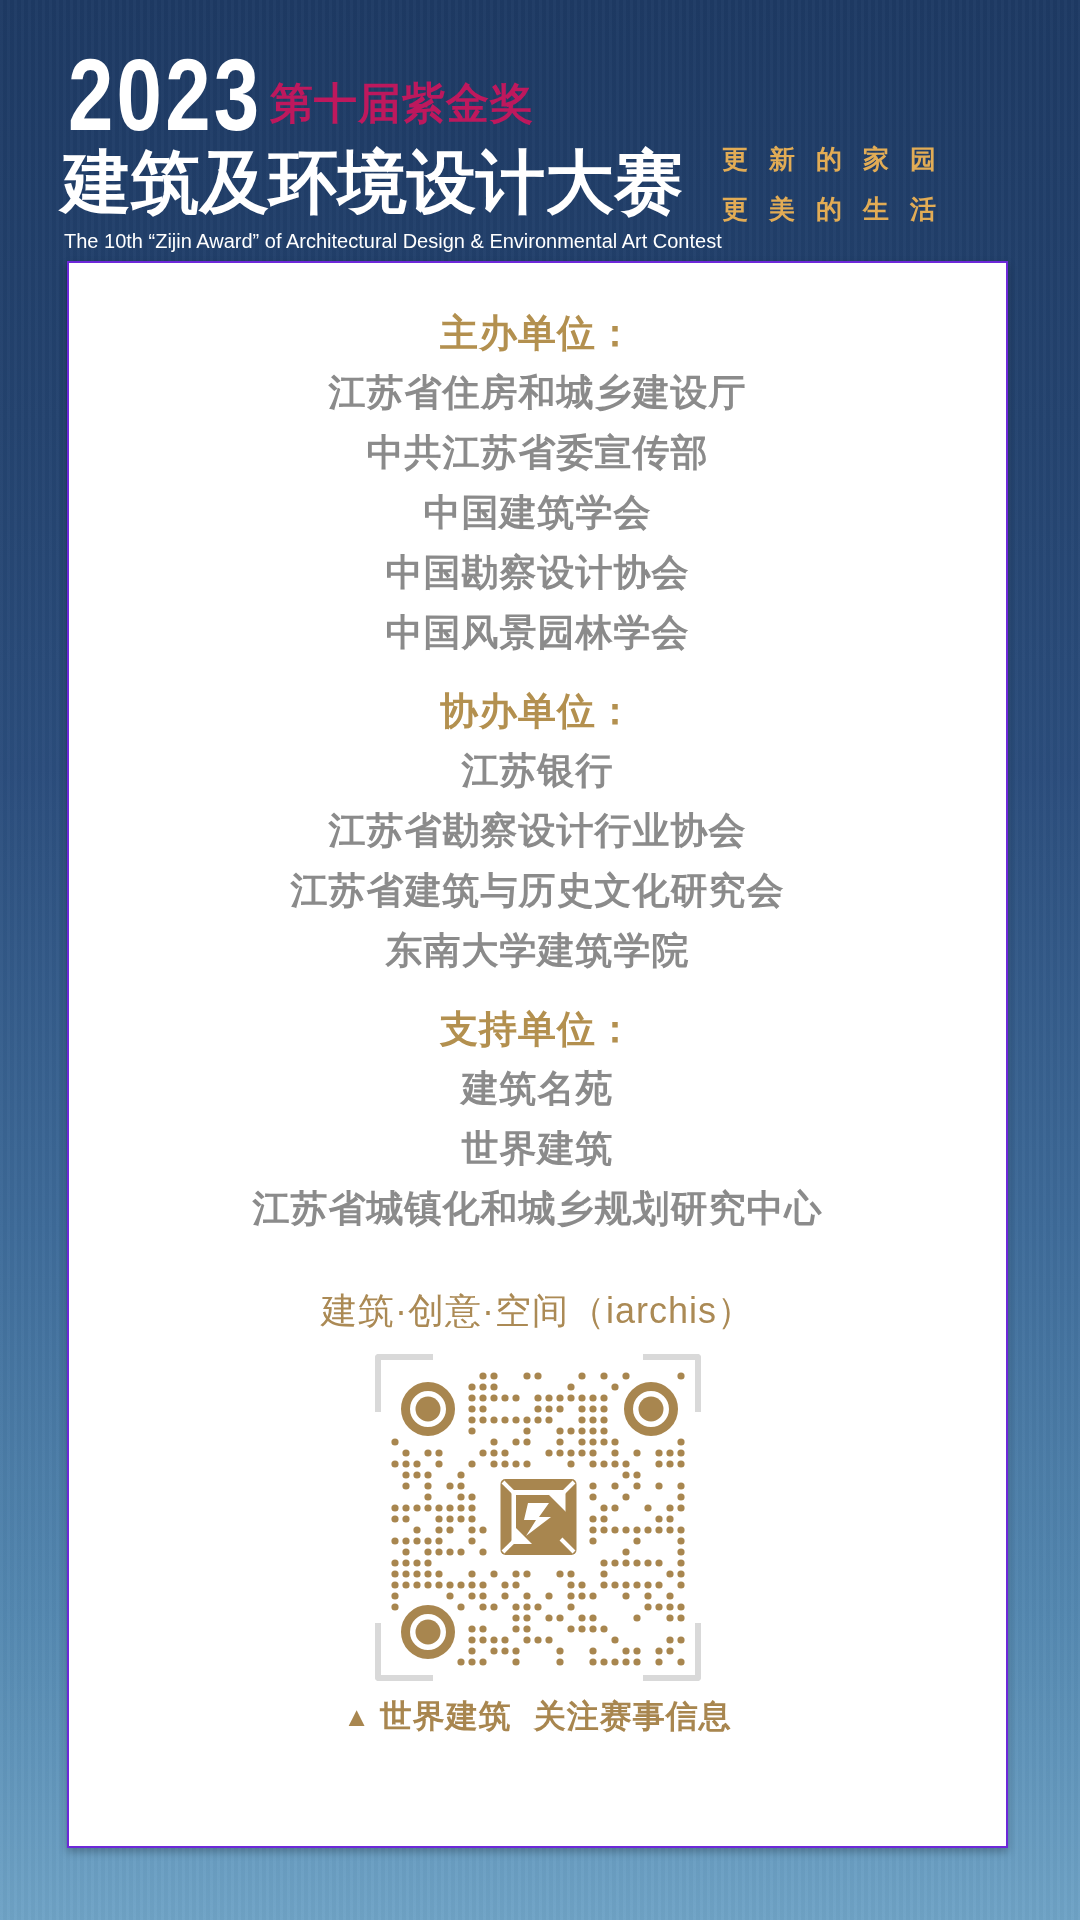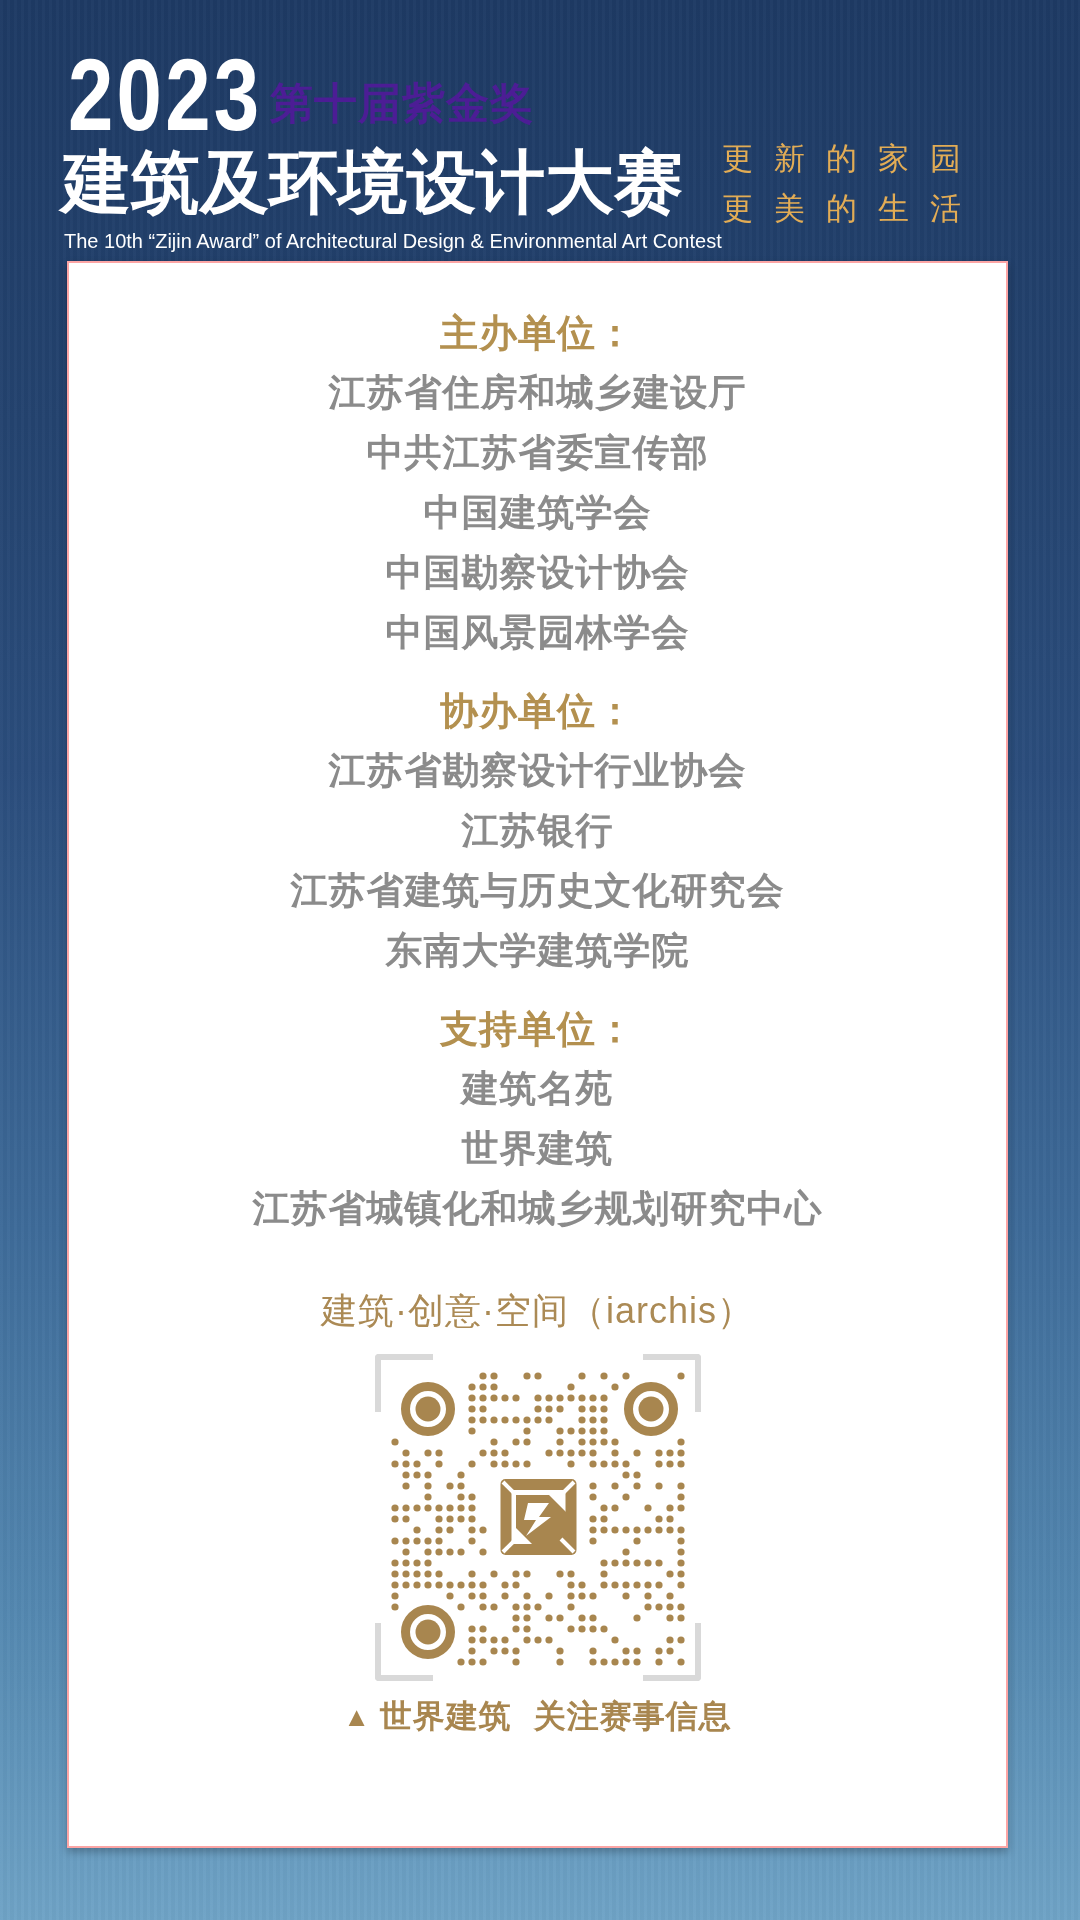--- a/index.html
+++ b/index.html
@@ -15,39 +15,39 @@
   }
 
   
   .hdr-year{
     position:absolute;left:68px;top:44px;
     font-size:102px;font-weight:bold;color:#fff;line-height:1;
     letter-spacing:4px;transform:scaleX(.80);transform-origin:left top;
   }
   .hdr-edition{
     position:absolute;left:270px;top:82px;
-    font-size:43px;font-weight:bold;color:#4c1d95;line-height:1;letter-spacing:1px;
+    font-size:43px;font-weight:bold;color:#be185d;line-height:1;letter-spacing:1px;
   }
   .hdr-title{
     position:absolute;left:62px;top:148px;
     font-size:69px;font-weight:bold;color:#fff;line-height:1;letter-spacing:0px;
   }
   .hdr-subtitle{
     position:absolute;left:64px;top:230px;
     font-size:20px;font-weight:500;color:#fff;letter-spacing:0px;white-space:nowrap;
   }
   .hdr-slogan{
-    position:absolute;left:722px;top:134px;color:#E2AC55;font-weight:normal;
-    font-size:31px;line-height:50px;letter-spacing:21px;white-space:nowrap;
+    position:absolute;left:722px;top:134px;color:#E2AC55;font-weight:bold;
+    font-size:26px;line-height:50px;letter-spacing:21px;white-space:nowrap;
   }
 
   
   .card{
     position:absolute;left:67px;top:261px;width:941px;height:1587px;
-    background:#ffffff;border:2px solid #fca5a5;box-sizing:border-box;
+    background:#ffffff;border:2px solid #6d28d9;box-sizing:border-box;
     box-shadow:0 4px 8px rgba(0,0,0,.25);
   }
   .card-content{position:absolute;left:0;top:40px;width:100%;}
   .row{
     height:60px;display:flex;align-items:center;justify-content:center;
     white-space:nowrap;
   }
   .row.label{color:#B3904F;font-size:38px;font-weight:bold;letter-spacing:1px;}
   .row.item{color:#8B8B8B;font-size:37px;font-weight:600;letter-spacing:1px;}
   .row.gap{margin-top:18px;}
@@ -84,22 +84,22 @@
 <div class="card">
   <div class="card-content">
     <div>
         <div class="row label">主办单位：</div>
         <div class="row item">江苏省住房和城乡建设厅</div>
         <div class="row item">中共江苏省委宣传部</div>
         <div class="row item">中国建筑学会</div>
         <div class="row item">中国勘察设计协会</div>
         <div class="row item">中国风景园林学会</div>
         <div class="row label gap">协办单位：</div>
+        <div class="row item">江苏银行</div>
         <div class="row item">江苏省勘察设计行业协会</div>
-        <div class="row item">江苏银行</div>
         <div class="row item">江苏省建筑与历史文化研究会</div>
         <div class="row item">东南大学建筑学院</div>
         <div class="row label gap">支持单位：</div>
         <div class="row item">建筑名苑</div>
         <div class="row item">世界建筑</div>
         <div class="row item">江苏省城镇化和城乡规划研究中心</div>
       </div>
 
     <div class="row wechat">建筑·创意·空间（iarchis）</div>
 

